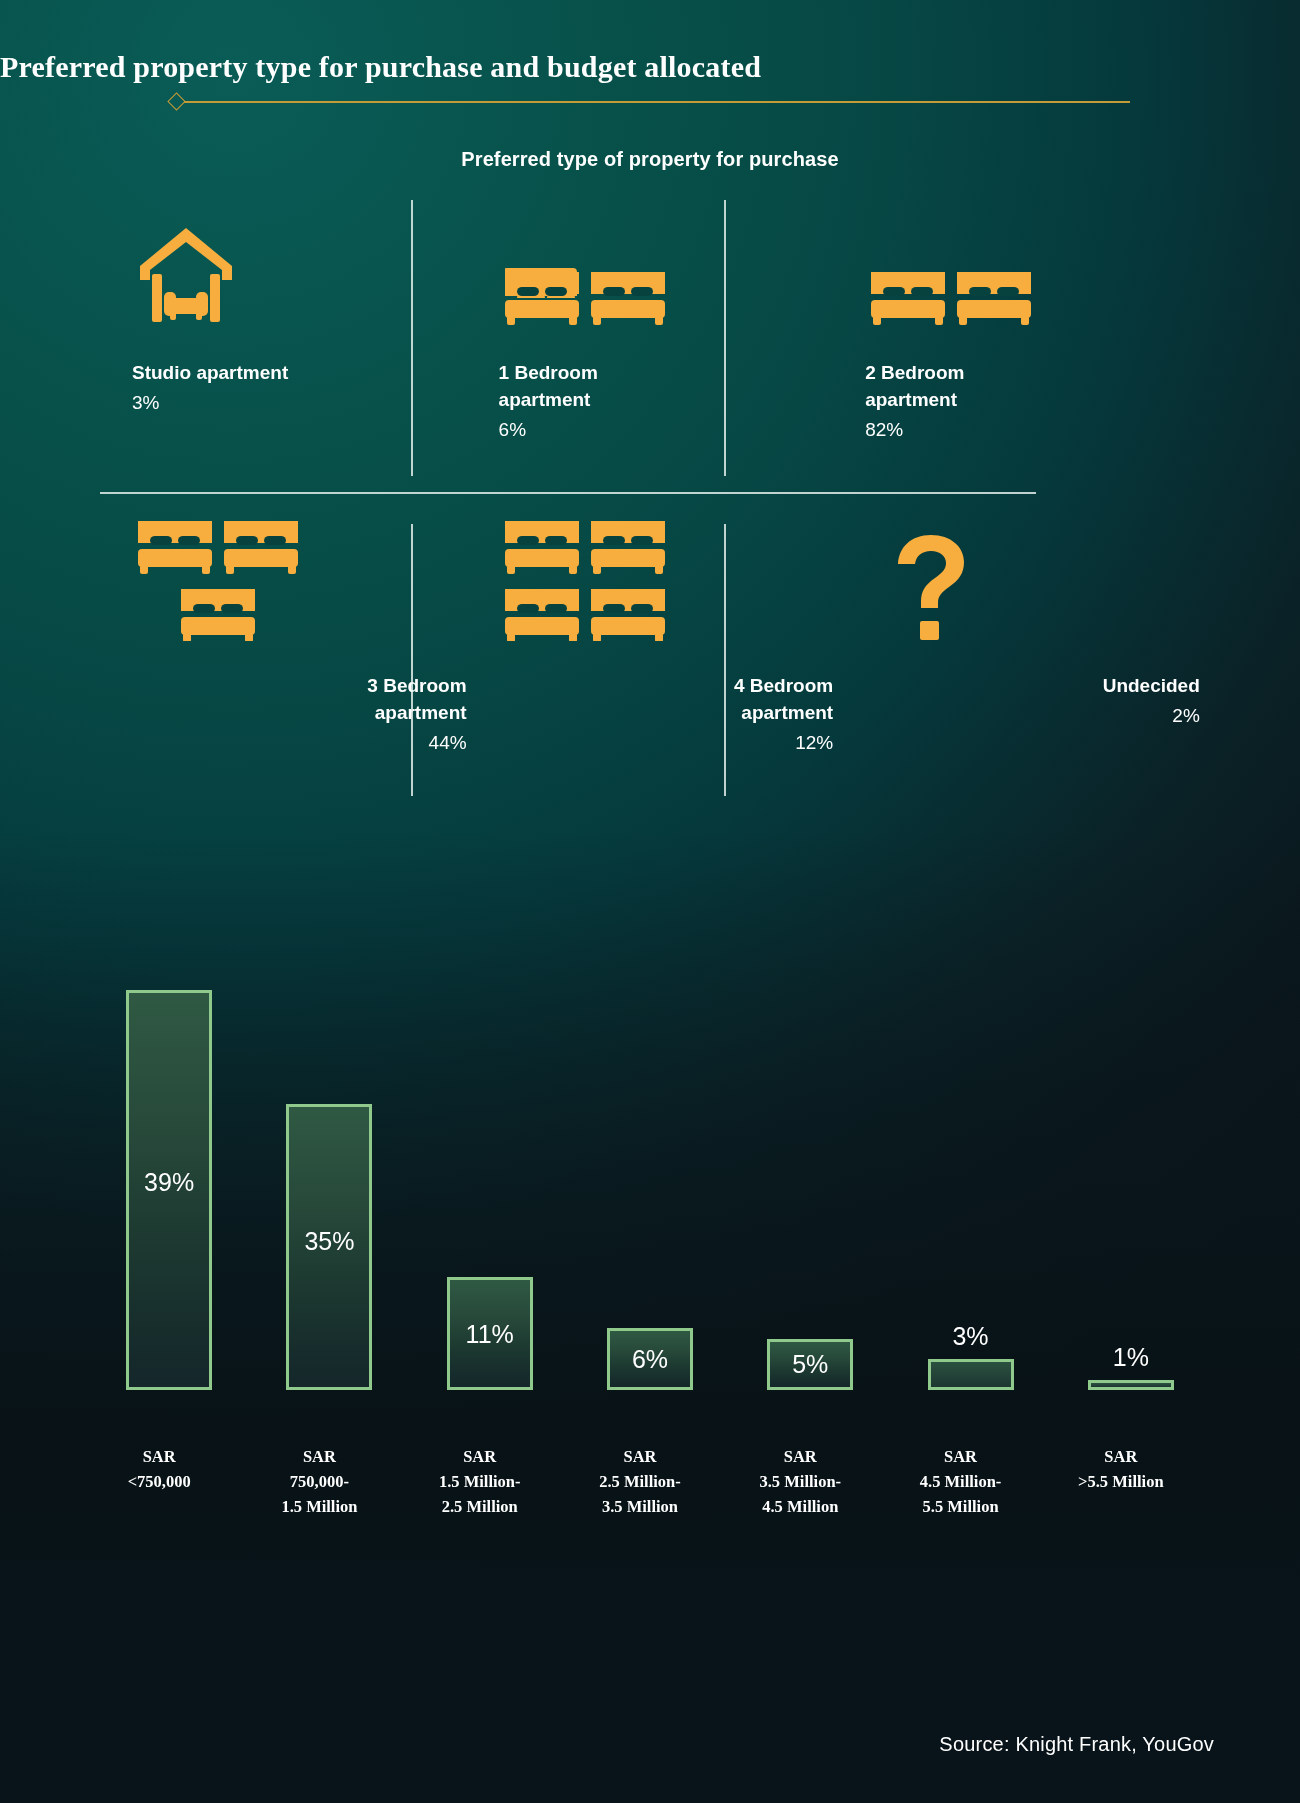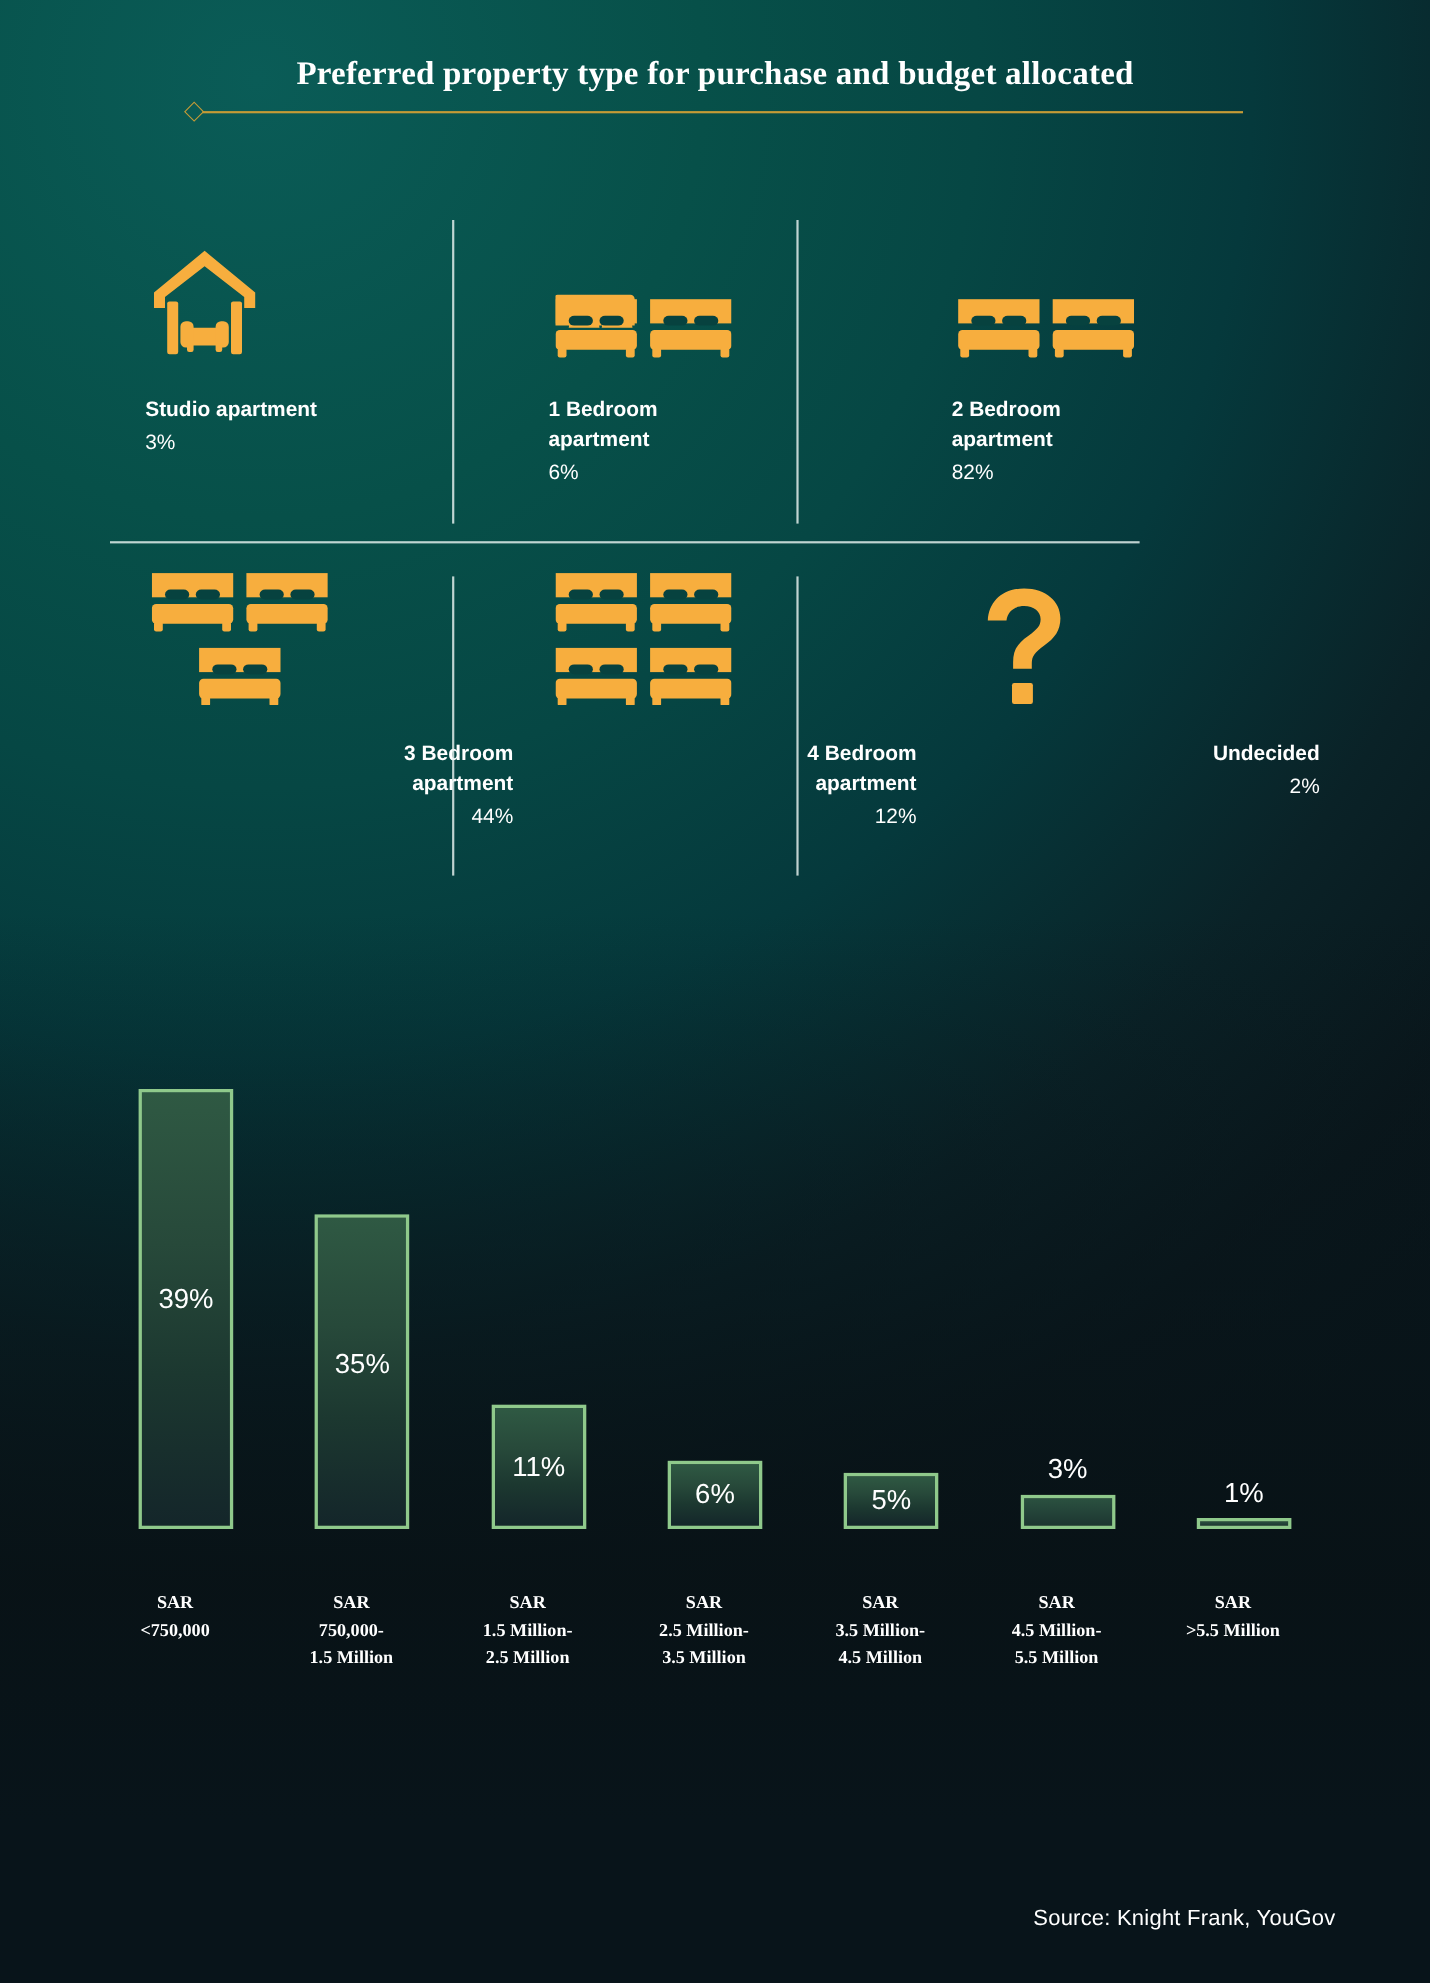--- a/index.html
+++ b/index.html
@@ -16,21 +16,21 @@
   }
   .canvas::after{
     content:"";position:absolute;inset:0;
     background:linear-gradient(180deg, rgba(8,22,27,0) 46%, rgba(8,20,25,.55) 66%, rgba(8,18,22,.92) 80%, #08141a 92%);
     pointer-events:none;
   }
   .layer{position:absolute;inset:0;}
 
   
   .title{
-    position:absolute;left:0;right:0;top:50px;text-align:center;
+    position:absolute;left:0;right:0;top:50px;
     font-family:"Liberation Serif", serif;
     font-weight:700;font-size:30px;color:#ffffff;letter-spacing:.2px;
   }
   .rule-wrap{position:absolute;left:170px;top:95px;width:960px;height:14px;}
   .rule{position:absolute;left:14px;top:6px;right:0;height:1.5px;background:#c59b36;}
   .diamond{
     position:absolute;left:0px;top:0px;width:11px;height:11px;
     border:1.4px solid #c59b36;transform:rotate(45deg);
   }
 
@@ -91,20 +91,21 @@
 <div class="canvas"></div>
 
 <div class="layer">
 
   <div class="title">Preferred property type for purchase and budget allocated</div>
   <div class="rule-wrap">
     <div class="diamond"></div>
     <div class="rule"></div>
   </div>
 
+  <div class="section-head" id="h-types">Preferred type of property for purchase</div>
 
   <div class="grid">
 
     <div class="row">
 
       <div class="cell">
         <div class="iconbox">
           <svg width="96" height="104" viewBox="0 0 96 104" aria-hidden="true">
             <g class="amber">
               <path d="M48 4 L94 42 L94 56 L84 56 L84 46 L48 18 L12 46 L12 56 L2 56 L2 42 Z"></path>

